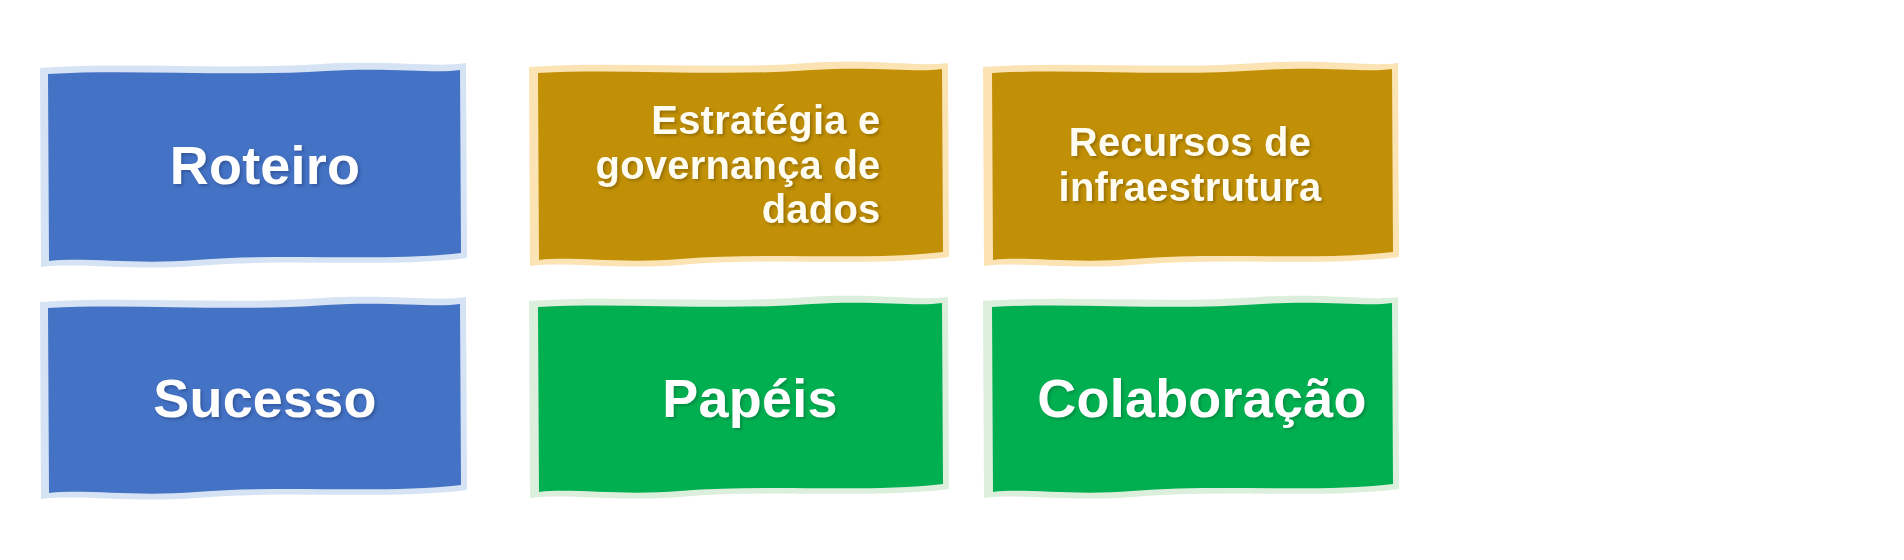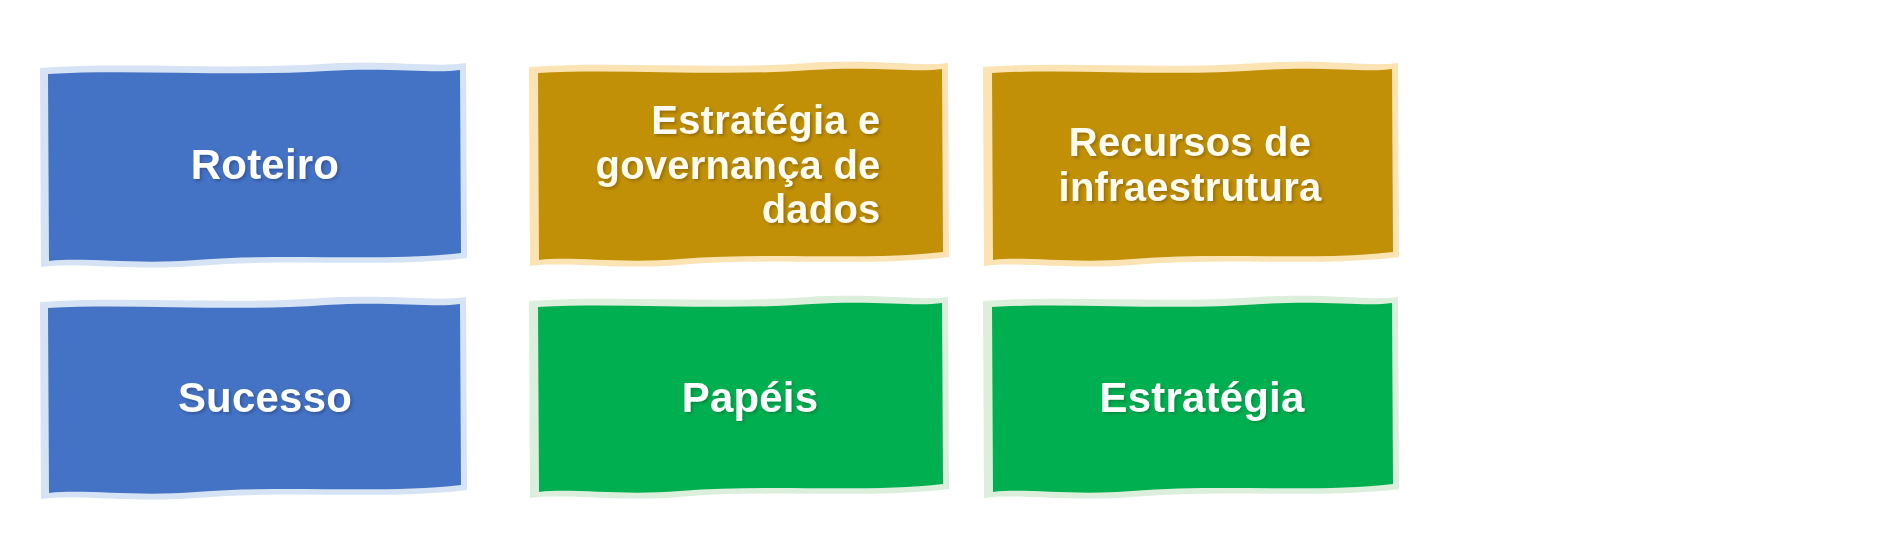--- a/index.html
+++ b/index.html
@@ -68,21 +68,21 @@
   }
 
   
   #card-roteiro      { left: 36px;  top: 58px;  width: 434px; height: 214px; }
   #card-estrategia   { left: 524px; top: 58px;  width: 428px; height: 214px; }
   #card-recursos     { left: 978px; top: 58px;  width: 424px; height: 214px; justify-content: center; }
   #card-sucesso      { left: 36px;  top: 292px; width: 434px; height: 212px; align-items: center; }
   #card-papeis       { left: 524px; top: 292px; width: 428px; height: 212px; text-align: center; }
   #card-colaboracao  { left: 978px; top: 292px; width: 424px; height: 212px; }
 
-  .fs-42 { font-size: 42px; margin-left: 24px; }
+  .fs-42 { font-size: 54px; margin-left: 24px; }
   .fs-40 { font-size: 40px; }
 </style>
 </head>
 <body>
 
 <div id="canvas" style="background: rgb(255, 255, 255);">
 
   <div class="card blue" id="card-roteiro">
     <svg class="svg-shape" viewBox="0 0 434 214" preserveAspectRatio="none">
       <path d="M4,10 C90,4 190,12 286,6 C356,2 400,10 430,5
@@ -136,16 +136,16 @@
     <span class="label fs-42" style="color: rgb(255, 255, 255);">Papéis</span>
   </div>
 
   <div class="card green" id="card-colaboracao">
     <svg class="svg-shape" viewBox="0 0 424 212" preserveAspectRatio="none">
       <path d="M5,9 C90,3 186,12 280,5 C348,1 392,9 420,5
                L421,197 C340,207 244,197 154,205 C92,210 40,201 6,206 Z" fill="#DCEFDC"></path>
       <path d="M14,15 C96,10 190,19 284,12 C348,8 388,15 414,11
                L415,192 C338,201 242,192 154,199 C96,204 46,196 15,200 Z" fill="#00B050"></path>
     </svg>
-    <span class="label fs-42" style="color: rgb(255, 255, 255);">Estratégia</span>
+    <span class="label fs-42" style="color: rgb(255, 255, 255);">Colaboração</span>
   </div>
 
 </div>
 
 </body></html>

